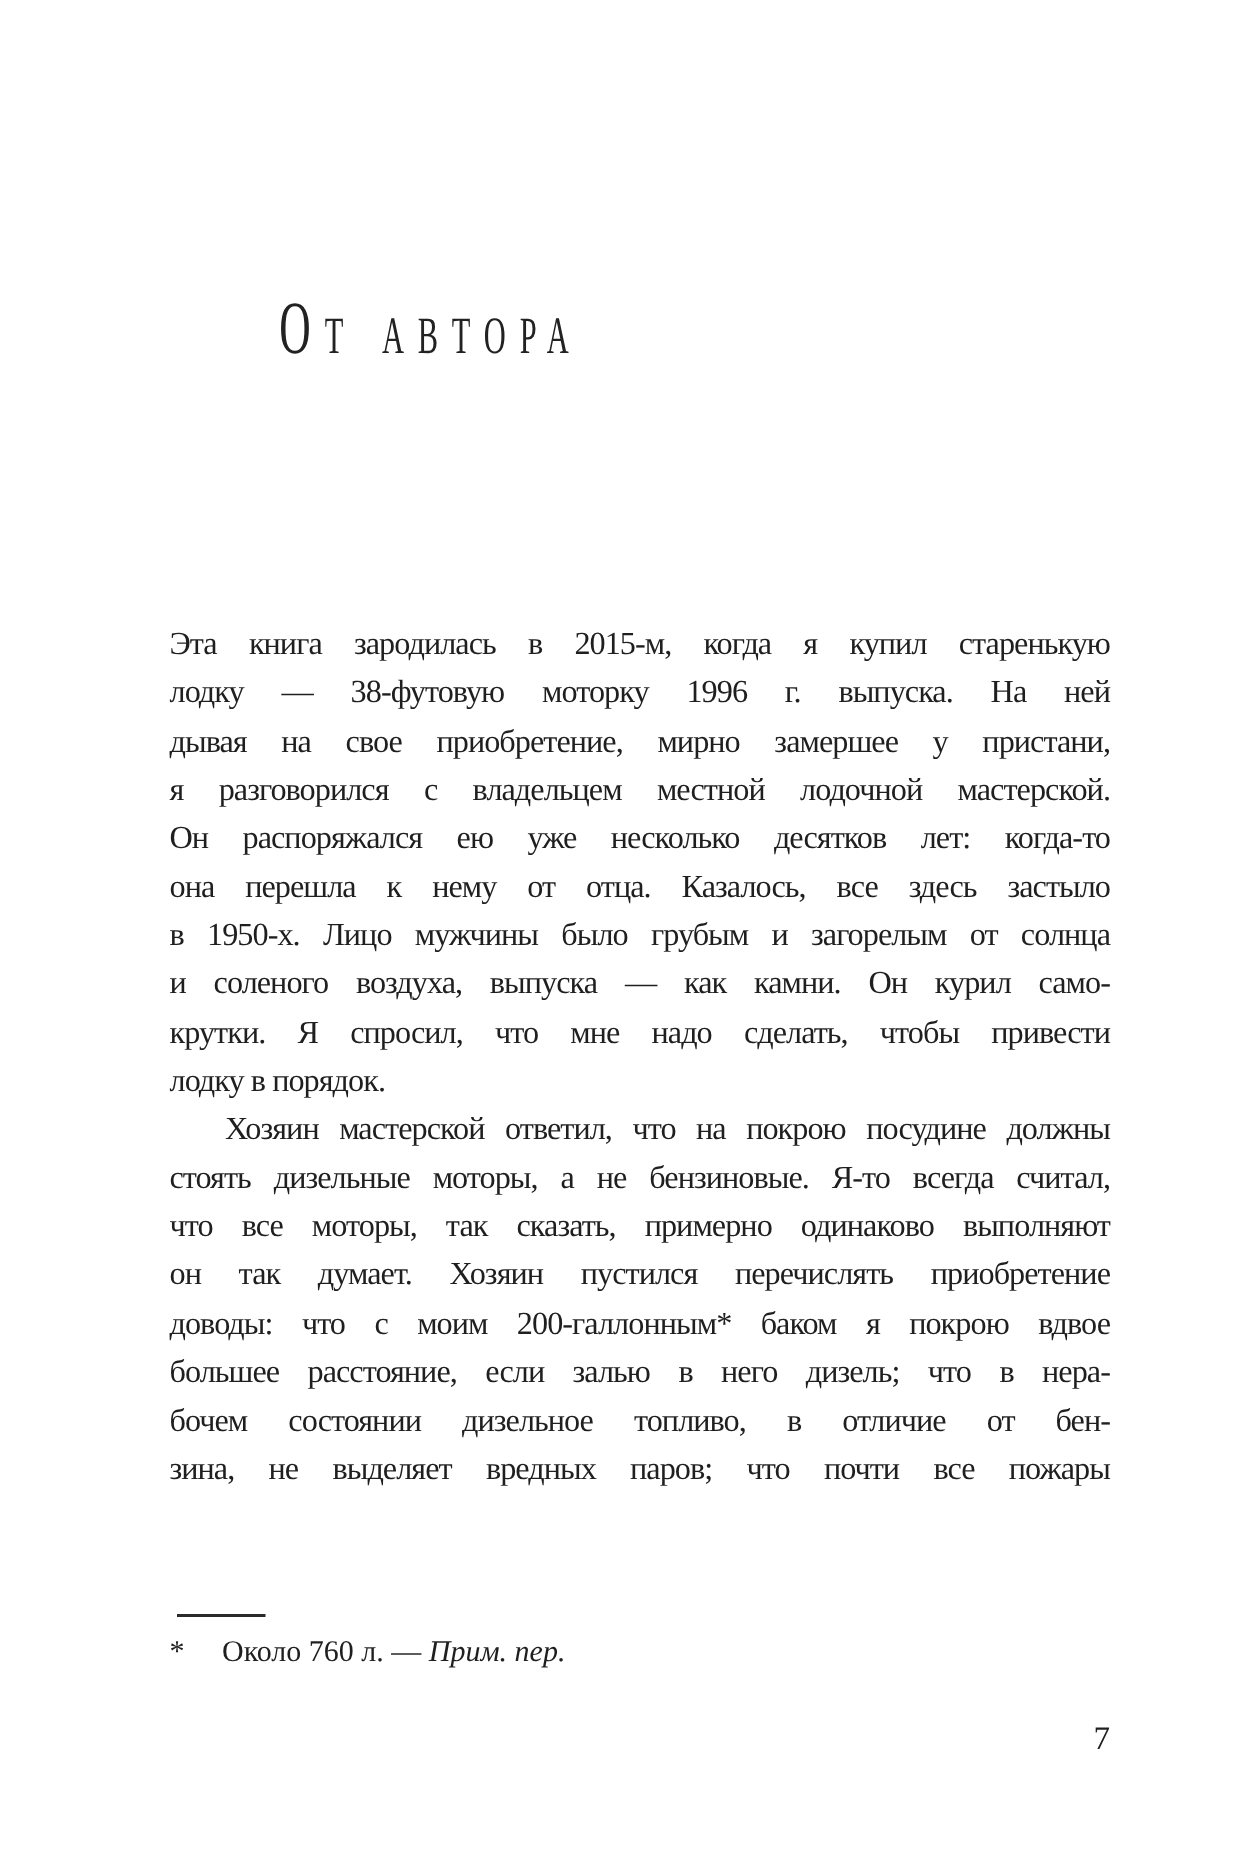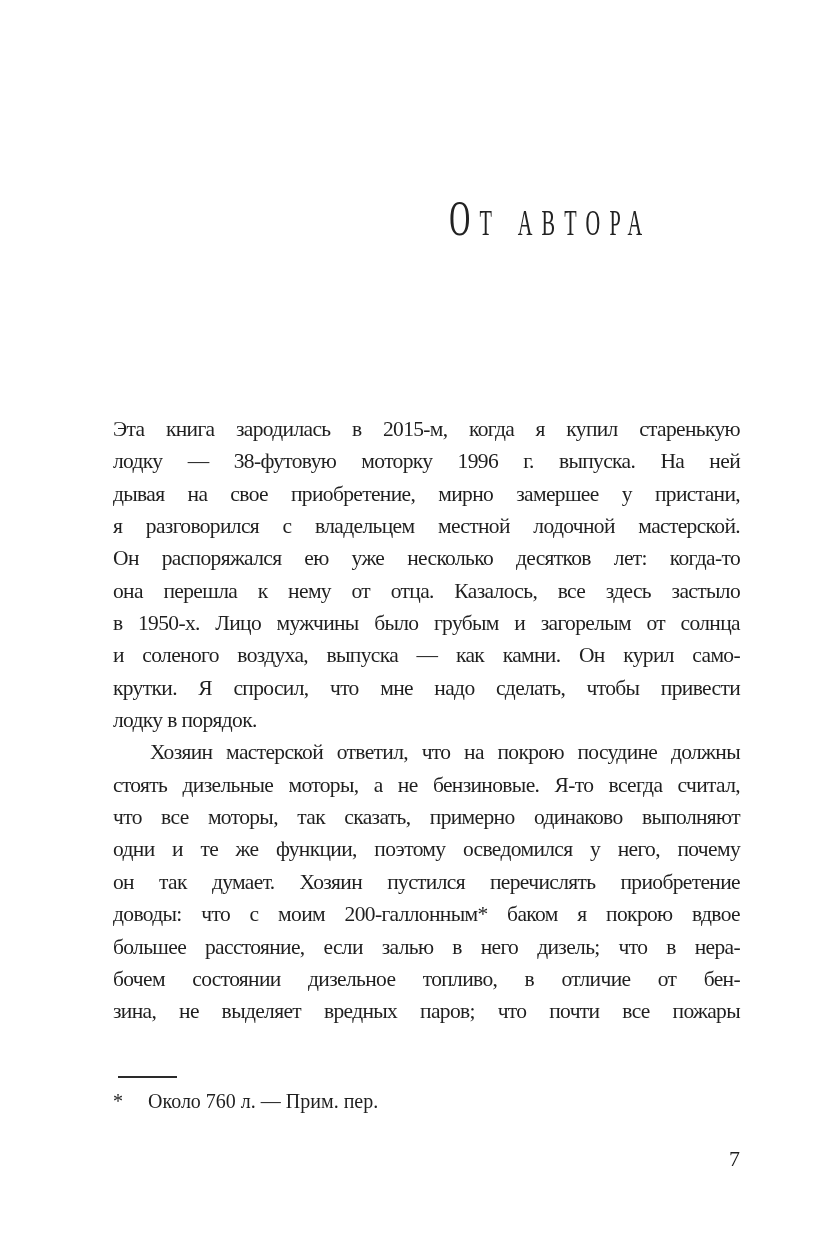--- a/index.html
+++ b/index.html
@@ -12,24 +12,24 @@
     width: 833px;
     height: 1240px;
     background: #ffffff;
     font-family: "Liberation Serif", serif;
     color: #1f1f1f;
     overflow: hidden;
   }
   
   .title-wrap {
     position: absolute;
-    left: 98px;
+    left: 113px;
     top: 191px;
     width: 627px;
-    text-align: right;
+    text-align: left;
   }
   .title-text {
     display: inline-block;
     font-variant: small-caps;
     font-weight: 400;
     font-size: 50px;
     line-height: 54px;
     letter-spacing: 16px;
     white-space: nowrap;
     transform: scaleX(0.58);
@@ -72,20 +72,21 @@
     top: 1087px;
     width: 627px;
     font-size: 20px;
     line-height: 28px;
   }
   .fn-marker {
     display: inline-block;
     width: 35px;
   }
   .fn-italic {
+    font-style: italic;
     text-align: right;
   }
   
   .page-number {
     position: absolute;
     left: 113px;
     top: 1144px;
     width: 627px;
     text-align: right;
     font-size: 22px;
@@ -108,21 +109,20 @@
       <div class="line">я разговорился с владельцем местной лодочной мастерской.</div>
       <div class="line">Он распоряжался ею уже несколько десятков лет: когда-то</div>
       <div class="line">она перешла к нему от отца. Казалось, все здесь застыло</div>
       <div class="line">в 1950-х. Лицо мужчины было грубым и загорелым от солнца</div>
       <div class="line">и соленого воздуха, выпуска — как камни. Он курил само-</div>
       <div class="line">крутки. Я спросил, что мне надо сделать, чтобы привести</div>
       <div class="line flush">лодку в порядок.</div>
       <div class="line indent">Хозяин мастерской ответил, что на покрою посудине должны</div>
       <div class="line">стоять дизельные моторы, а не бензиновые. Я-то всегда считал,</div>
       <div class="line">что все моторы, так сказать, примерно одинаково выполняют</div>
-      <div class="line">одни и те же функции, поэтому осведомился у него, почему</div>
       <div class="line">он так думает. Хозяин пустился перечислять приобретение</div>
       <div class="line">доводы: что с моим 200-галлонным* баком я покрою вдвое</div>
       <div class="line">большее расстояние, если залью в него дизель; что в нера-</div>
       <div class="line">бочем состоянии дизельное топливо, в отличие от бен-</div>
       <div class="line">зина, не выделяет вредных паров; что почти все пожары</div>
     </div>
 
   <div class="footnote-rule"></div>
 
   <div class="footnote"><span class="fn-marker">*</span><span>Около 760 л. — </span><span class="fn-italic">Прим. пер.</span></div>

